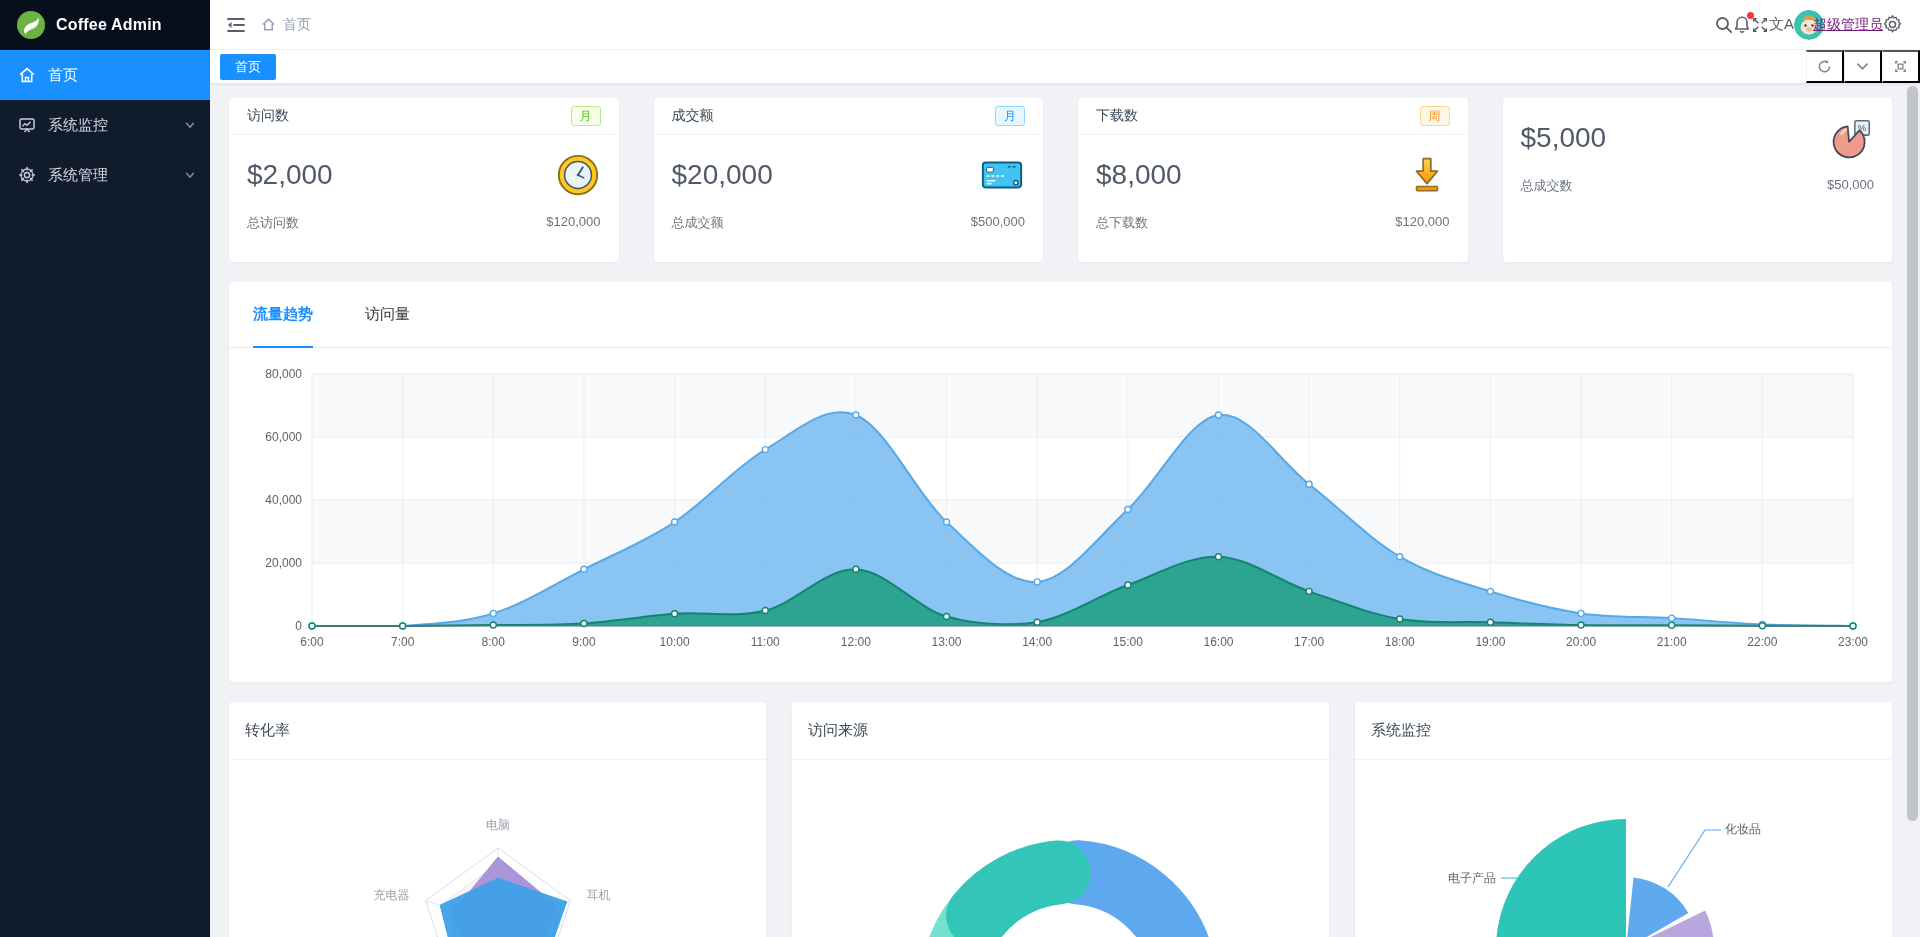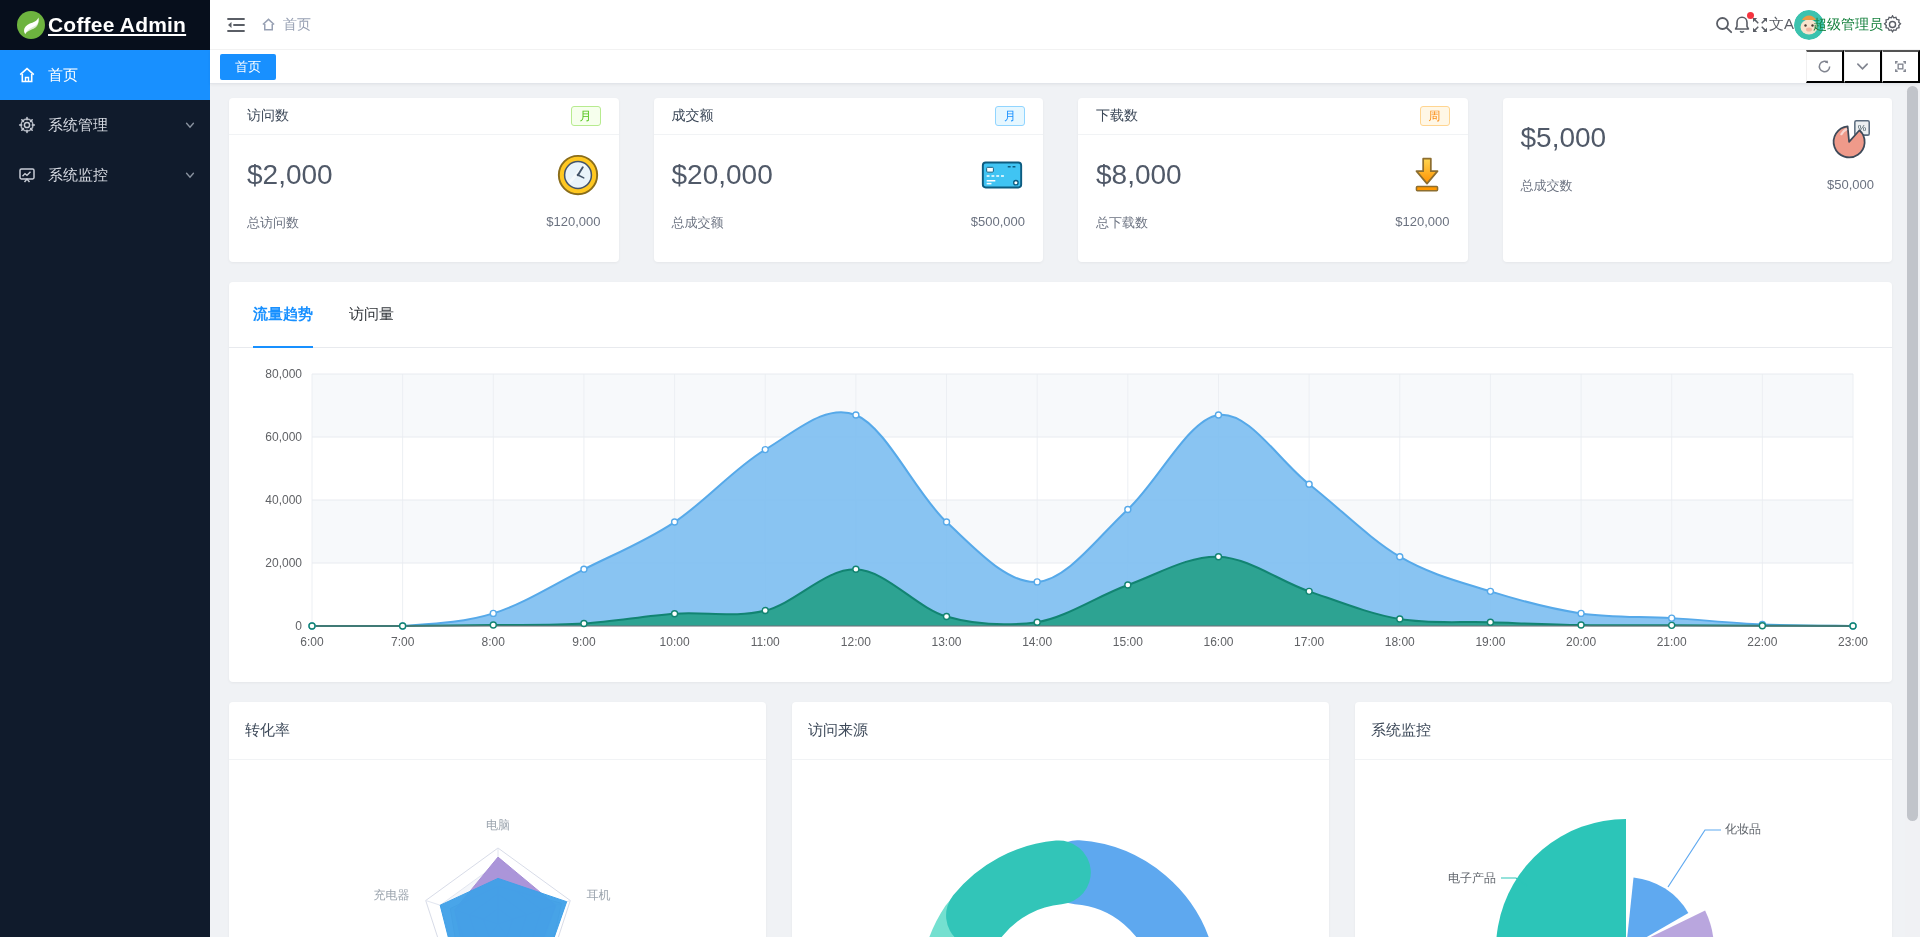--- a/index.html
+++ b/index.html
@@ -3,38 +3,38 @@
 <meta charset="utf-8">
 <style>
   * { margin:0; padding:0; box-sizing:border-box; }
   html,body { width:1920px; height:937px; overflow:hidden; background:#f0f2f5;
     font-family:"Liberation Sans","DejaVu Sans",sans-serif; }
   .app { position:relative; width:1920px; height:937px; display:flex; }
 
   
   .sidebar { width:210px; height:100%; background:#101b2c; flex:0 0 210px; }
   .logo { height:50px; background:#070f1c; display:flex; align-items:center; padding-left:16px; cursor:pointer; }
-  .logo-text { color:#fff; font-size:21px; font-weight:bold; margin-left:2px; letter-spacing:.2px;text-decoration:underline; }
+  .logo-text { color:#fff; font-size:16px; font-weight:bold; margin-left:10px; letter-spacing:.2px; }
   .menu-item { height:50px; display:flex; align-items:center; padding:0 14px 0 18px; color:#d6dae2; font-size:15px; cursor:pointer; }
   .menu-item .mi-icon { width:18px; height:18px; margin-right:12px; flex:0 0 18px; }
   .menu-item .mi-label { flex:1; }
   .menu-item.active { background:#1890ff; color:#fff; }
   .menu-item .chev { width:12px; height:12px; color:#8a93a0; }
 
   
   .main { flex:1; position:relative; height:937px; background:#f0f2f5; }
 
   .navbar { height:50px; background:#fff; display:flex; align-items:center; padding:0 18px 0 16px; border-bottom:1px solid #f4f4f4; }
   .nav-left { display:flex; align-items:center; gap:15px; }
   .icon-btn { display:flex; align-items:center; justify-content:center; color:#5a5e66; cursor:pointer; background:none; border:none; position:relative; }
   .breadcrumb { display:flex; align-items:center; gap:7px; color:#97a0b3; font-size:14px; cursor:pointer; }
   .nav-right { margin-left:auto; display:flex; align-items:center; }
   .bell-dot { position:absolute; top:-3px; right:-3px; width:7px; height:7px; border-radius:50%; background:#f5343f; }
   .avatar { width:30px; height:30px; border-radius:50%; overflow:hidden; cursor:pointer; flex:0 0 30px; }
-  .username { font-size:14px; color:#15803d; cursor:pointer; margin-left:-11px; }
+  .username { font-size:14px; color:#701a75; cursor:pointer; margin-left:-11px;text-decoration:underline; }
   .icon-text { font-size:15px; color:#5a5e66; cursor:pointer; }
 
   .tabbar { height:34px; background:#fff; border-bottom:1px solid #e2e5ea; box-shadow:0 1px 3px rgba(0,0,0,.05); display:flex; align-items:center; padding-left:10px; position:relative; z-index:2; }
   .tag-tab { height:26px; line-height:26px; padding:0 15px; background:#1890ff; color:#fff; font-size:13px; border-radius:2px; cursor:pointer; }
   .tab-controls { margin-left:auto; display:flex; height:100%; }
   .tb-btn { width:38px; height:100%; display:flex; align-items:center; justify-content:center; border-left:1px solid #f0f0f0; color:#80848f; cursor:pointer; background:#fff; }
 
   .content { height:853px; overflow:hidden; padding:14px 28px 0 19px; background:#f0f2f5; }
 
   
@@ -46,21 +46,21 @@
   .badge-blue { color:#1890ff; border-color:#91d5ff; background:#e6f7ff; }
   .badge-orange { color:#fa8c16; border-color:#ffd591; background:#fff7e6; }
   .badge-purple { color:#9254de; border-color:#d3adf7; background:#f9f0ff; }
   .card-b { display:flex; justify-content:space-between; align-items:center; padding:17px 18px 6px; }
   .stat-value { font-size:28px; color:#505968; }
   .stat-icon { width:46px; height:46px; }
   .card-f { display:flex; justify-content:space-between; padding:10px 18px; font-size:13px; color:#6b7280; }
 
   
   .trend-card { margin-top:20px; height:400px; background:#fff; border-radius:4px; box-shadow:0 1px 3px rgba(0,0,0,.05); position:relative; overflow:hidden; }
-  .trend-tabs { display:flex; gap:36px; padding:0 24px; height:66px; align-items:center; border-bottom:1px solid #e8eaee; }
+  .trend-tabs { display:flex; gap:52px; padding:0 24px; height:66px; align-items:center; border-bottom:1px solid #e8eaee; }
   .t-tab { font-size:15px; color:#2f3338; cursor:pointer; position:relative; height:100%; display:flex; align-items:center; }
   .t-tab.active { color:#1890ff; font-weight:bold; }
   .t-tab.active::after { content:""; position:absolute; left:0; right:0; bottom:-1px; height:2px; background:#1890ff; }
   #trend-chart { position:absolute; left:0; top:66px; }
 
   
   .bottom-row { margin-top:20px; display:flex; gap:26px; }
   .b-card { flex:1; height:430px; background:#fff; border-radius:4px; box-shadow:0 1px 3px rgba(0,0,0,.05); overflow:hidden; }
   .b-card-h { padding:19px 16px; font-size:15px; color:#3c4858; border-bottom:1px solid #f1f3f5; }
   .b-chart { position:relative; }
@@ -95,39 +95,39 @@
               <path d="M2.2 8.6 9 2.6l6.8 6" fill="none" stroke="#ffffff" stroke-width="1.6"></path>
               <path d="M4.3 8v7.5h9.4V8" fill="none" stroke="#ffffff" stroke-width="1.6"></path>
               <path d="M7.5 15.5v-4h3v4" fill="none" stroke="#ffffff" stroke-width="1.4"></path>
             </svg>
           </span>
           <span class="mi-label">首页</span>
         </div>
         <div class="menu-item">
           <span class="mi-icon">
             <svg viewBox="0 0 18 18" width="18" height="18">
+              <rect x="2" y="3" width="14" height="10" rx="1.4" fill="none" stroke="#c8cdd6" stroke-width="1.5"></rect>
+              <path d="M4.5 10.2 7 7.6l2 1.6 3.5-3.4" fill="none" stroke="#c8cdd6" stroke-width="1.4"></path>
+              <path d="M6.5 16l2.5-3 2.5 3" fill="none" stroke="#c8cdd6" stroke-width="1.4"></path>
+            </svg>
+          </span>
+          <span class="mi-label">系统监控</span>
+          <svg class="chev" viewBox="0 0 14 14">
+            <path d="M3 5 7 9.5 11 5" fill="none" stroke="currentColor" stroke-width="1.6" stroke-linecap="round"></path>
+          </svg>
+        </div>
+        <div class="menu-item">
+          <span class="mi-icon">
+            <svg viewBox="0 0 18 18" width="18" height="18">
               <circle cx="9" cy="9" r="2.6" fill="none" stroke="#c8cdd6" stroke-width="1.5"></circle>
               <path d="M9 1.6v2.2M9 14.2v2.2M1.6 9h2.2M14.2 9h2.2M3.8 3.8l1.6 1.6M12.6 12.6l1.6 1.6M14.2 3.8l-1.6 1.6M5.4 12.6l-1.6 1.6" stroke="#c8cdd6" stroke-width="1.5" stroke-linecap="round"></path>
               <circle cx="9" cy="9" r="6" fill="none" stroke="#c8cdd6" stroke-width="1.5" opacity=".85"></circle>
             </svg>
           </span>
           <span class="mi-label">系统管理</span>
-          <svg class="chev" viewBox="0 0 14 14">
-            <path d="M3 5 7 9.5 11 5" fill="none" stroke="currentColor" stroke-width="1.6" stroke-linecap="round"></path>
-          </svg>
-        </div>
-        <div class="menu-item">
-          <span class="mi-icon">
-            <svg viewBox="0 0 18 18" width="18" height="18">
-              <rect x="2" y="3" width="14" height="10" rx="1.4" fill="none" stroke="#c8cdd6" stroke-width="1.5"></rect>
-              <path d="M4.5 10.2 7 7.6l2 1.6 3.5-3.4" fill="none" stroke="#c8cdd6" stroke-width="1.4"></path>
-              <path d="M6.5 16l2.5-3 2.5 3" fill="none" stroke="#c8cdd6" stroke-width="1.4"></path>
-            </svg>
-          </span>
-          <span class="mi-label">系统监控</span>
           <svg class="chev" viewBox="0 0 14 14">
             <path d="M3 5 7 9.5 11 5" fill="none" stroke="currentColor" stroke-width="1.6" stroke-linecap="round"></path>
           </svg>
         </div>
       </nav>
   </aside>
 
   <div class="main">
 
     <header class="navbar">

